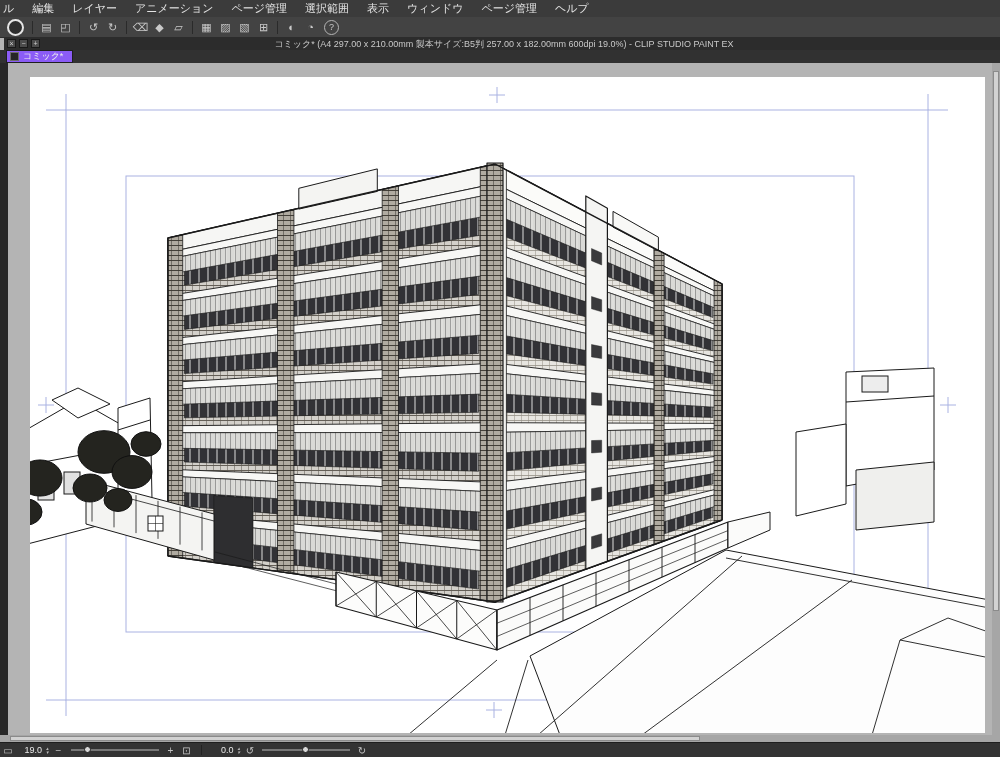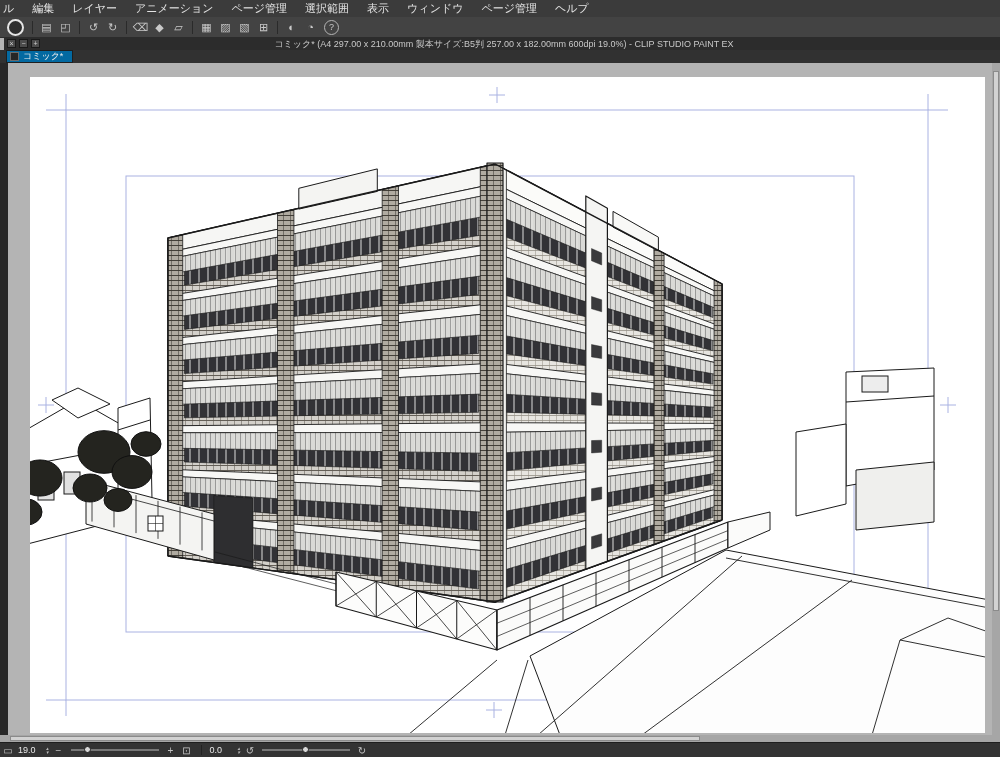--- a/index.html
+++ b/index.html
@@ -19,37 +19,37 @@
   .logo{width:13px;height:13px;border-radius:50%;background:#2e2e2e;border:2px solid #e6e6e6;
         margin:0 4px 0 2px}
   .tsep{width:1px;height:13px;background:#2a2a2a;margin:0 4px}
   .round{border:1px solid #b5b5b5;border-radius:50%;width:13px;height:13px;font-size:9px;margin-left:4px}
   .titlebar{position:absolute;top:38px;left:4px;width:1000px;height:12px;background:#2c2c2c;
             color:#c8c8c8;font-size:9px;line-height:12px;text-align:center;z-index:5;white-space:nowrap}
   .winbtns{position:absolute;left:3px;top:1px;display:flex;gap:3px}
   .winbtn{width:9px;height:9px;box-sizing:border-box;background:#4c4c4c;border:1px solid #191919;
           color:#d0d0d0;font-size:7px;line-height:7px;text-align:center}
   .tabbar{position:absolute;top:50px;left:0;width:1000px;height:13px;background:#313131;z-index:5}
-  .tab{position:absolute;left:6px;top:0;height:13px;background:#0369a1;border:1px solid #1f1f1f;
+  .tab{position:absolute;left:6px;top:0;height:13px;background:#8b5cf6;border:1px solid #1f1f1f;
        box-sizing:border-box;color:#ececec;font-size:9px;line-height:11px;padding:0 9px 0 3px;
        display:flex;align-items:center;gap:4px}
   .tabicon{width:7px;height:7px;background:#262626;border:1px solid #6a6a6a}
   
   .leftstrip{position:absolute;left:0;top:63px;width:8px;height:672px;background:#282828}
   #art{position:absolute;left:8px;top:63px;width:984px;height:672px;display:block}
   .vscroll{position:absolute;right:0;top:63px;width:8px;height:672px;background:#a6a6a6}
   .vthumb{position:absolute;left:1px;top:8px;width:6px;height:540px;background:#d2d2d2;border:1px solid #8b8b8b;box-sizing:border-box}
   .hscroll{position:absolute;left:0;top:735px;width:1000px;height:7px;background:#a6a6a6}
   .hthumb{position:absolute;left:10px;top:1px;width:690px;height:5px;background:#d2d2d2;border:1px solid #8b8b8b;box-sizing:border-box}
   
   .statusbar{position:absolute;left:0;top:742px;width:1000px;height:15px;background:#333;
              border-top:1px solid #1e1e1e;box-sizing:border-box;display:flex;align-items:center;
              color:#d6d6d6;font-size:9px;z-index:5}
   .sbicon{width:16px;text-align:center;color:#c4c4c4;font-size:10px}
-  .sbval{min-width:24px;text-align:left;padding:0 2px;color:#e8e8e8}
+  .sbval{min-width:24px;text-align:right;padding:0 2px;color:#e8e8e8}
   .spin{display:flex;flex-direction:column;justify-content:center;line-height:4px;font-size:5px;color:#b8b8b8;margin:0 2px}
   .track{width:88px;height:2px;background:#777;position:relative;margin:0 4px}
   .thumb{position:absolute;top:-3px;width:7px;height:7px;border-radius:50%;background:#d8d8d8;border:1px solid #1f1f1f;box-sizing:border-box}
   .ssep{width:1px;height:10px;background:#222;margin:0 6px}
 </style>
 </head>
 <body>
 
 <div class="menubar">
   <span class="mitem">ル</span>

